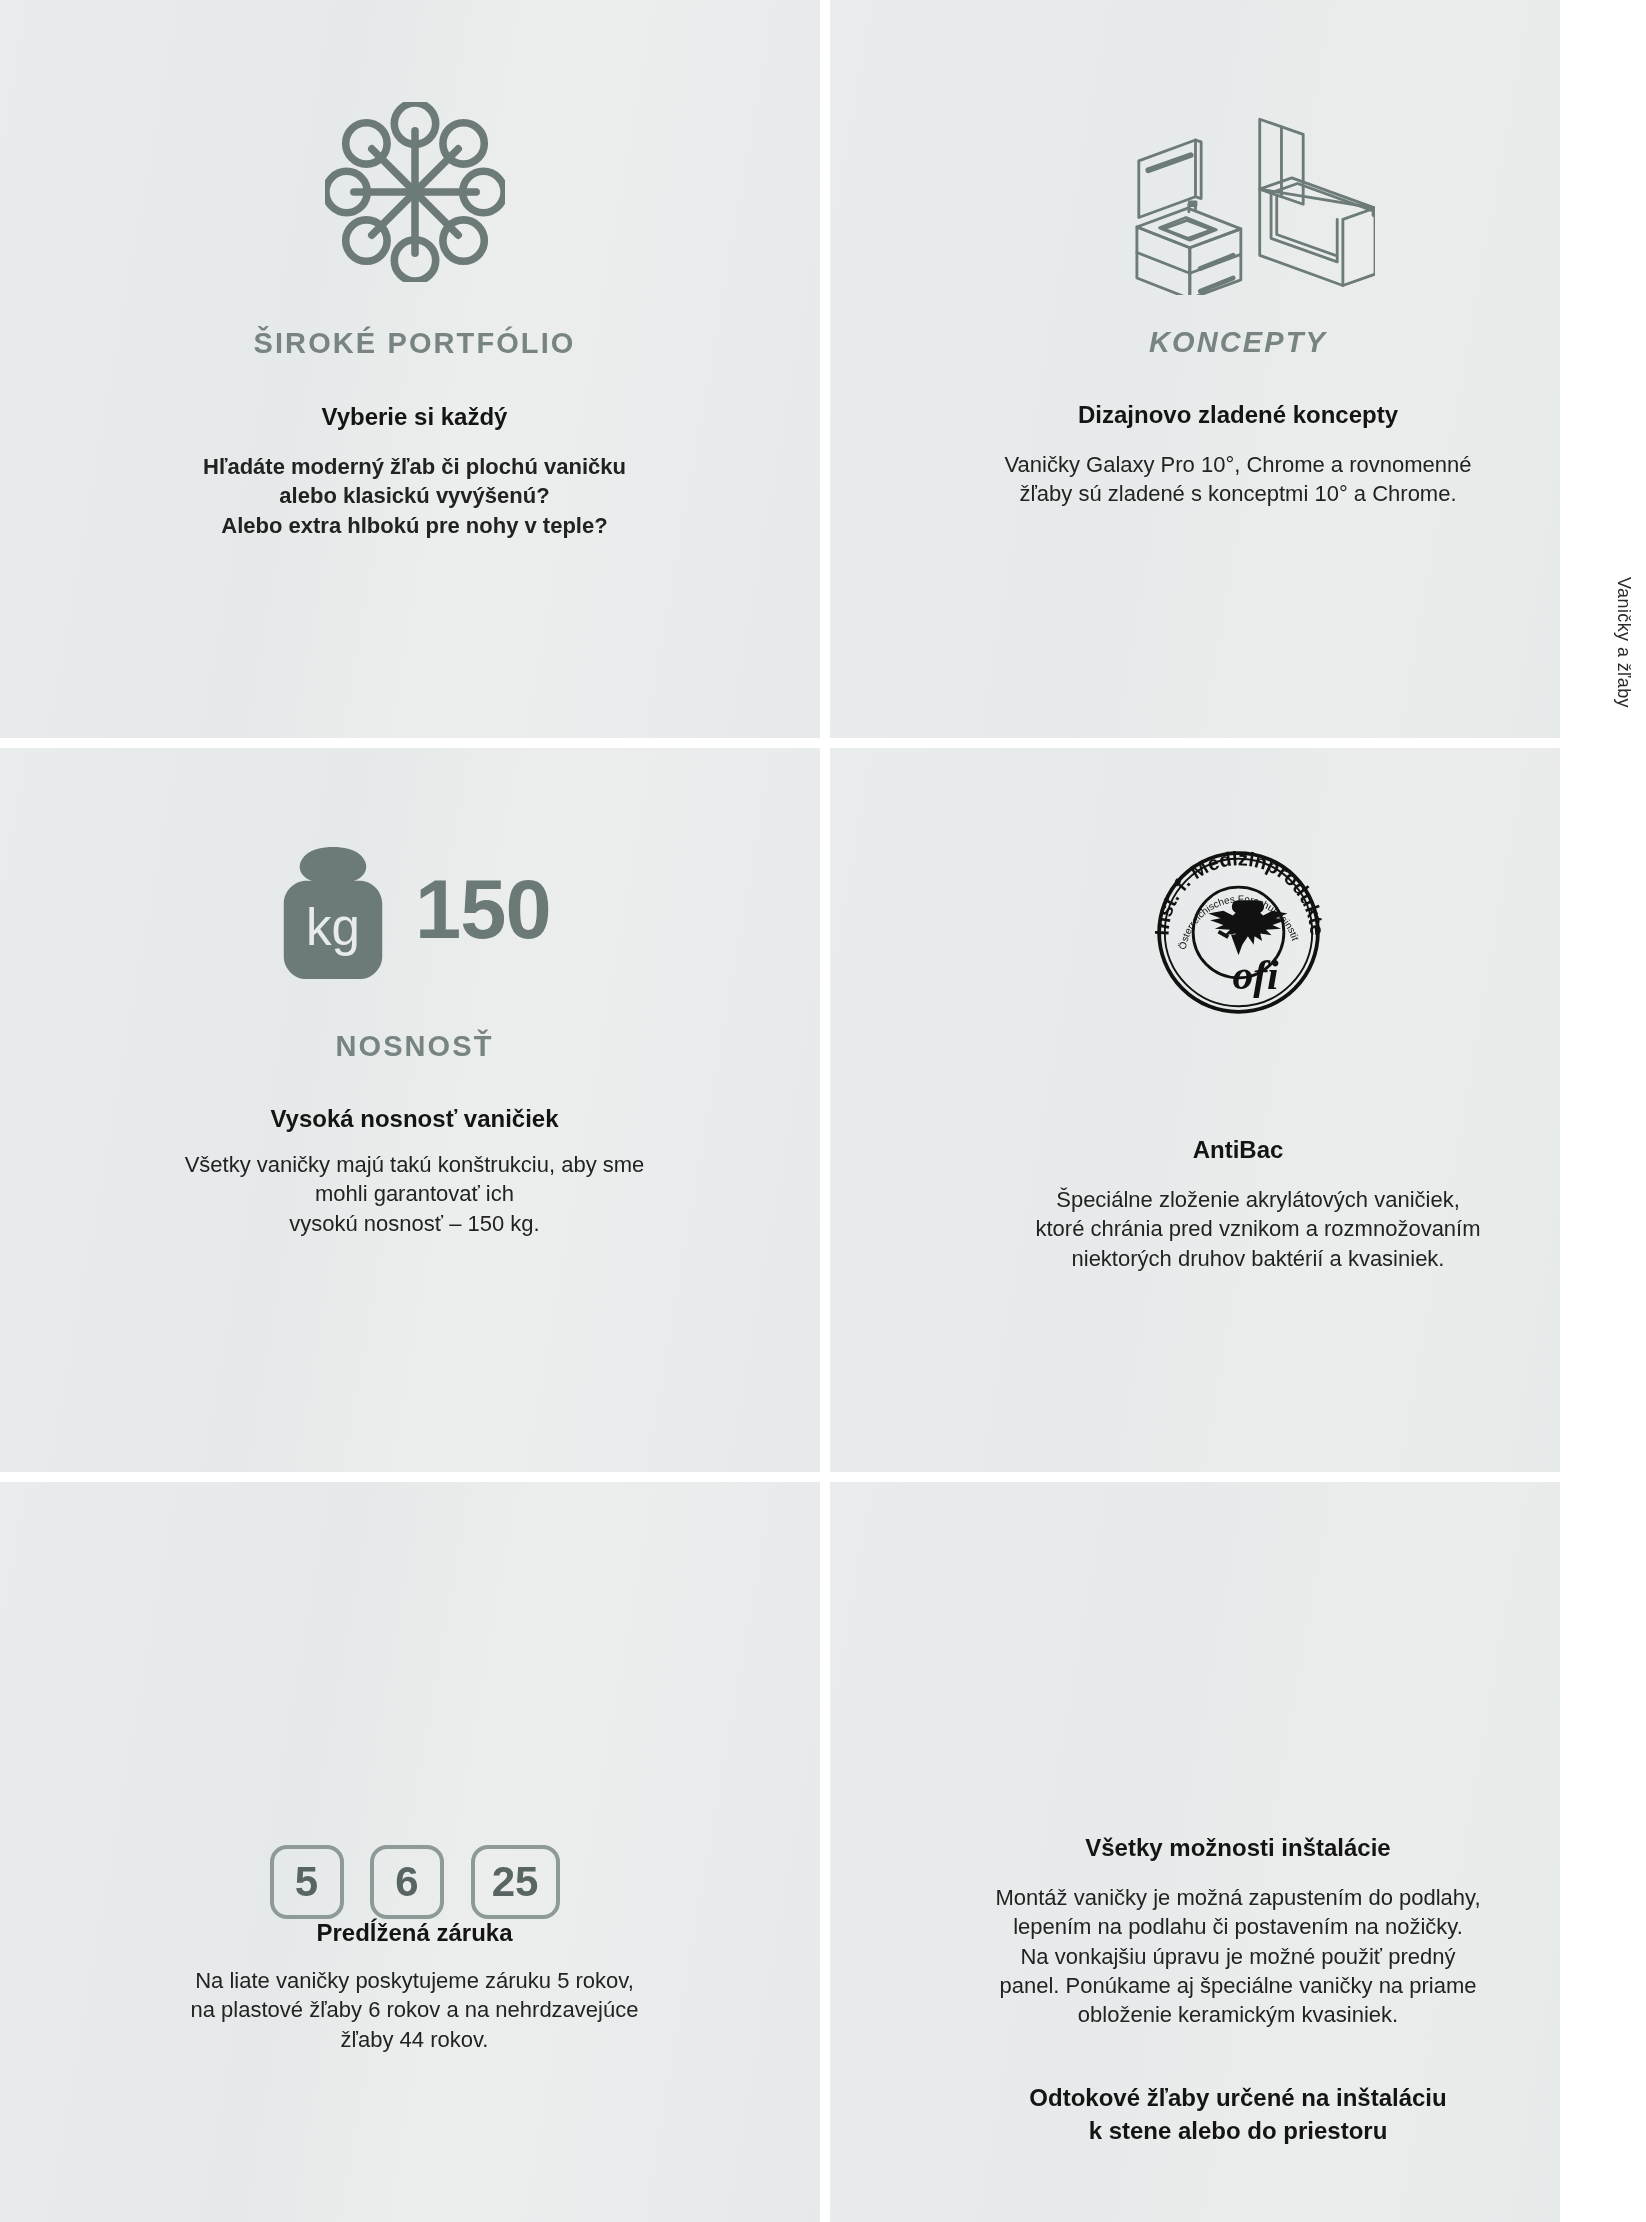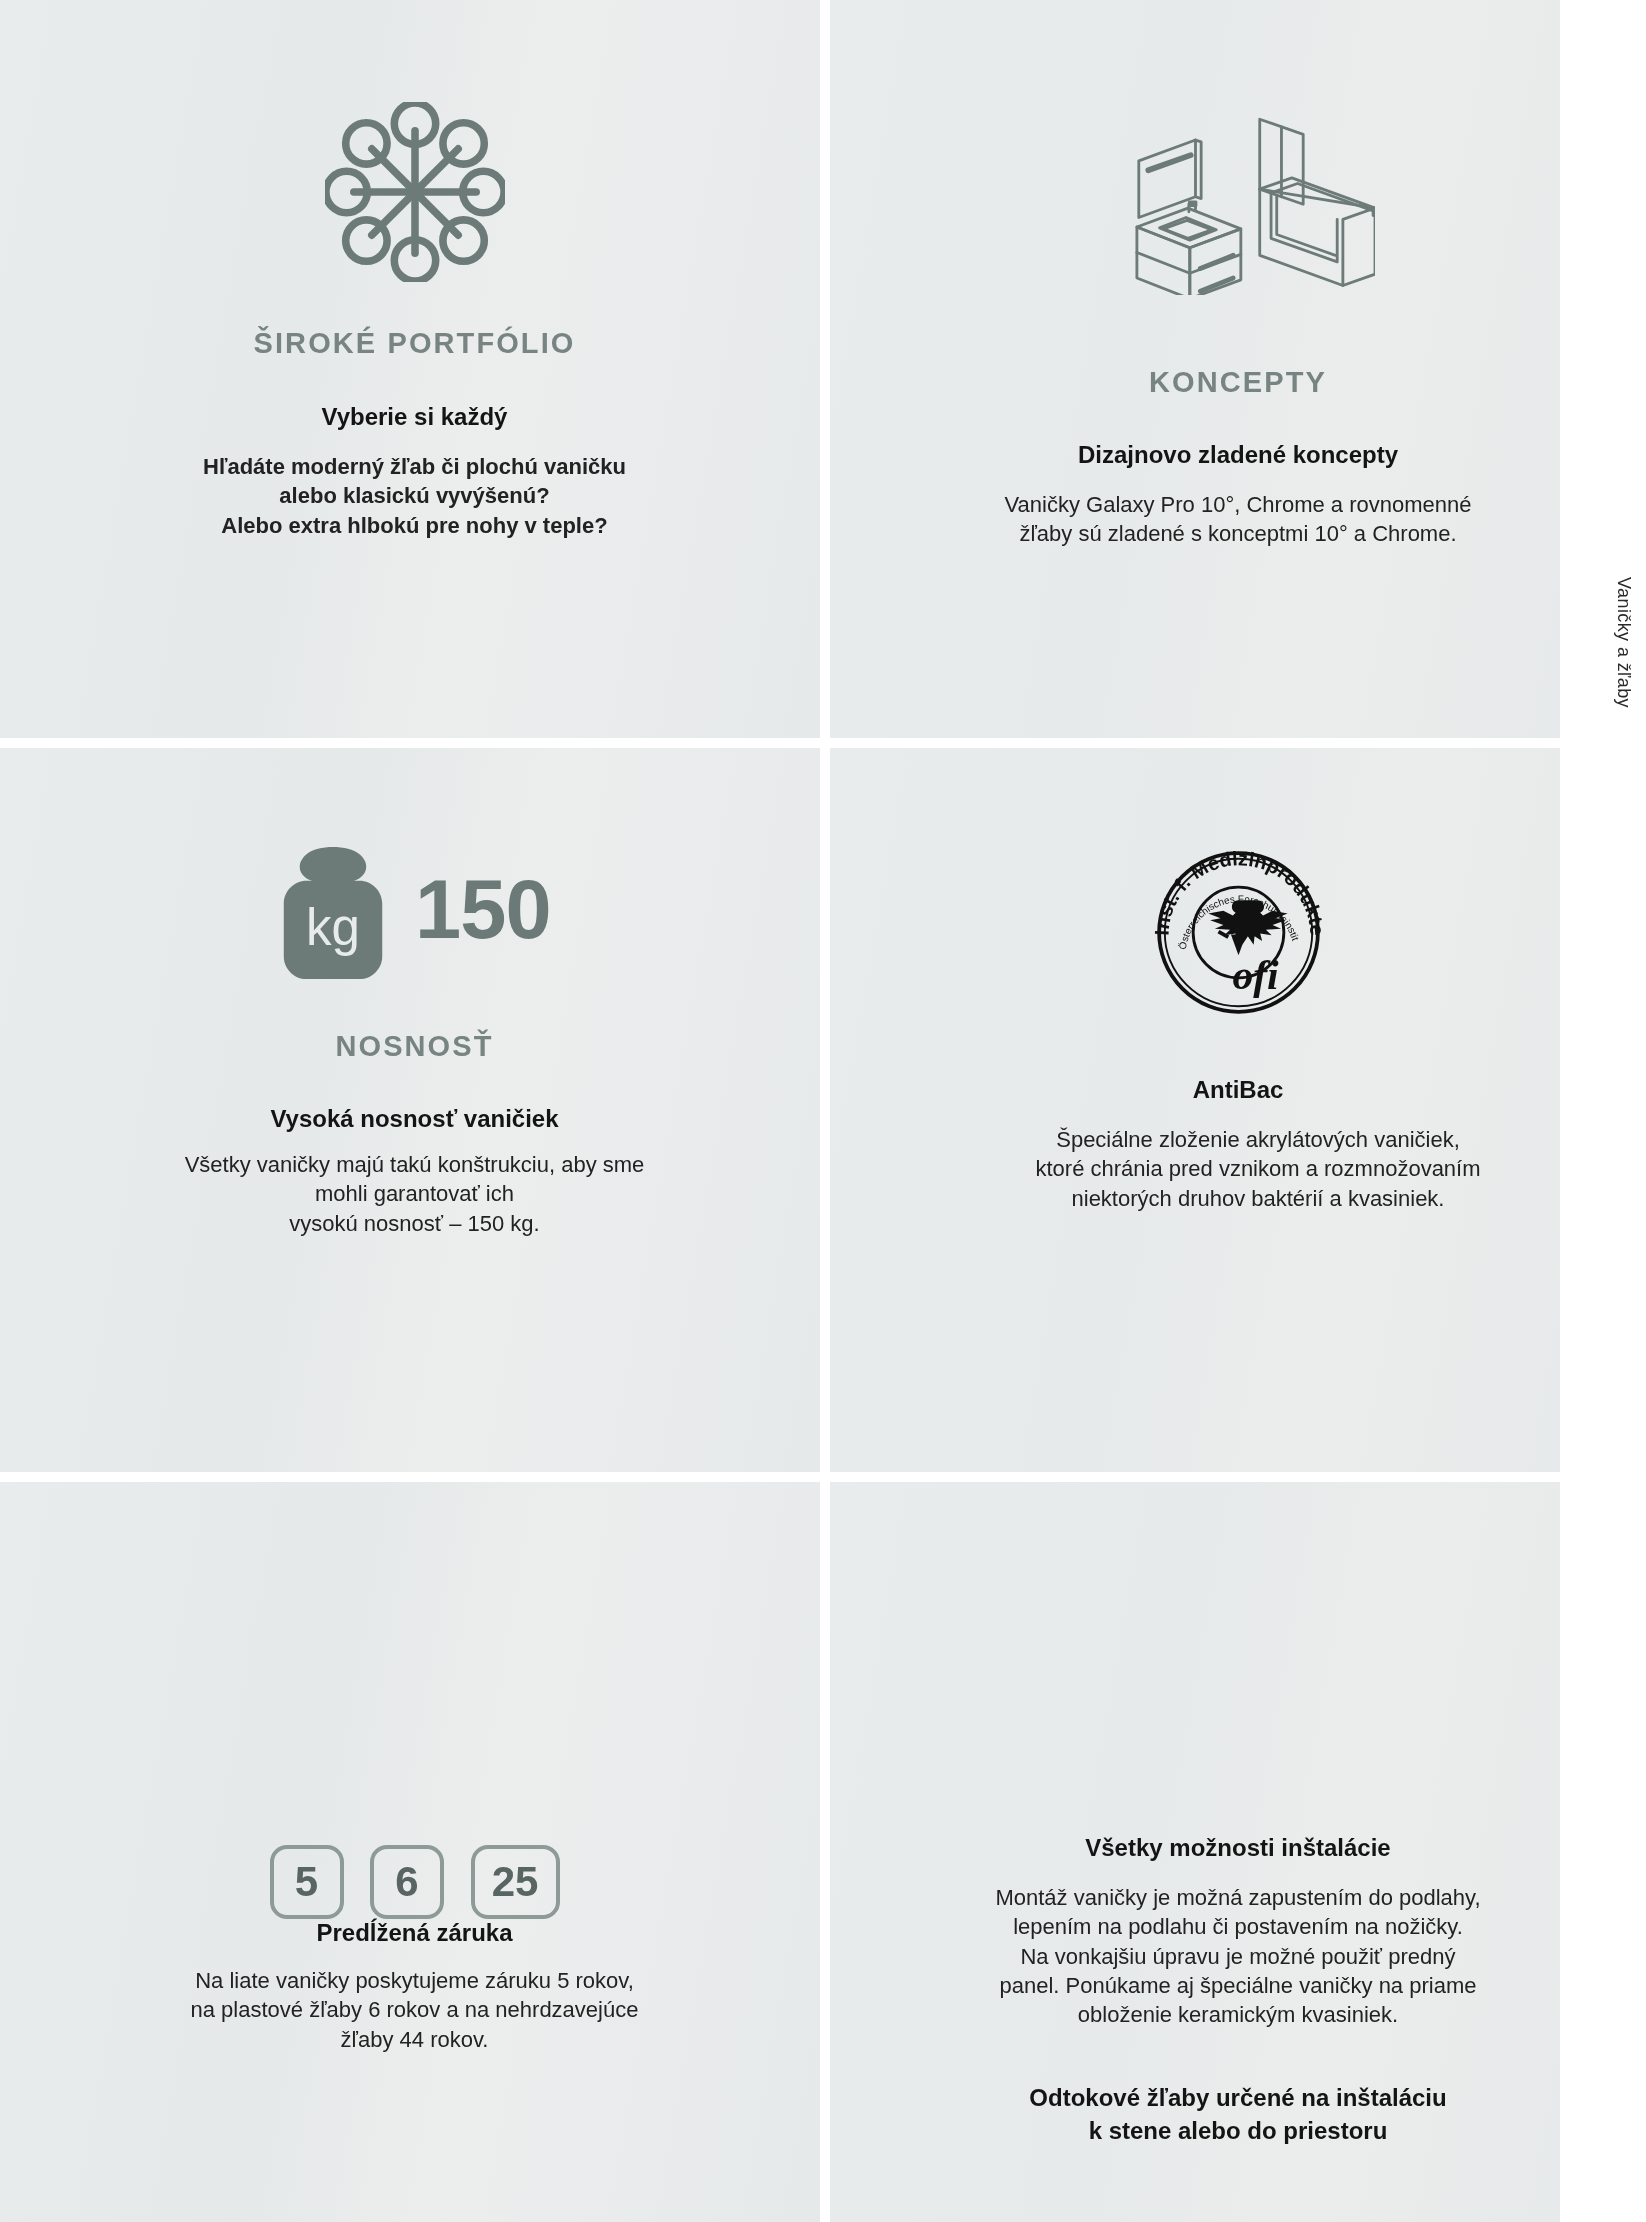--- a/index.html
+++ b/index.html
@@ -115,21 +115,21 @@
   .body-text p { margin: 0; }
 
   
   #p1 .icon-wrap { margin-top: 102px; }
   #p1 .eyebrow   { margin-top: 45px; }
   #p1 .sub-title { margin-top: 43px; }
   #p1 .body-text { margin-top: 21px; font-weight: bold; }
 
   
   #p2 .icon-wrap { margin-top: 106px; }
-  #p2 .eyebrow   { margin-top: 71px; }
+  #p2 .eyebrow   { margin-top: 31px; font-style: italic; }
   #p2 .sub-title { margin-top: 42px; }
   #p2 .body-text { margin-top: 21px; }
 
   
   #p3 .kg-row {
     margin-top: 91px;
     display: flex;
     align-items: center;
     justify-content: center;
     gap: 27px;
@@ -140,21 +140,21 @@
     color: #6c7a77;
     line-height: 0.95;
     letter-spacing: -0.9px;
   }
   #p3 .eyebrow   { margin-top: 49px; }
   #p3 .sub-title { margin-top: 42px; }
   #p3 .body-text { margin-top: 17px; }
 
   
   #p4 .icon-wrap { margin-top: 90px; }
-  #p4 .sub-title { margin-top: 49px; }
+  #p4 .sub-title { margin-top: 109px; }
   #p4 .body-text { margin-top: 21px; margin-left: 40px; }
 
   
   #p5 .badges {
     margin-top: 364px;
     display: flex;
     gap: 26.5px;
     justify-content: center;
   }
   .badge {

